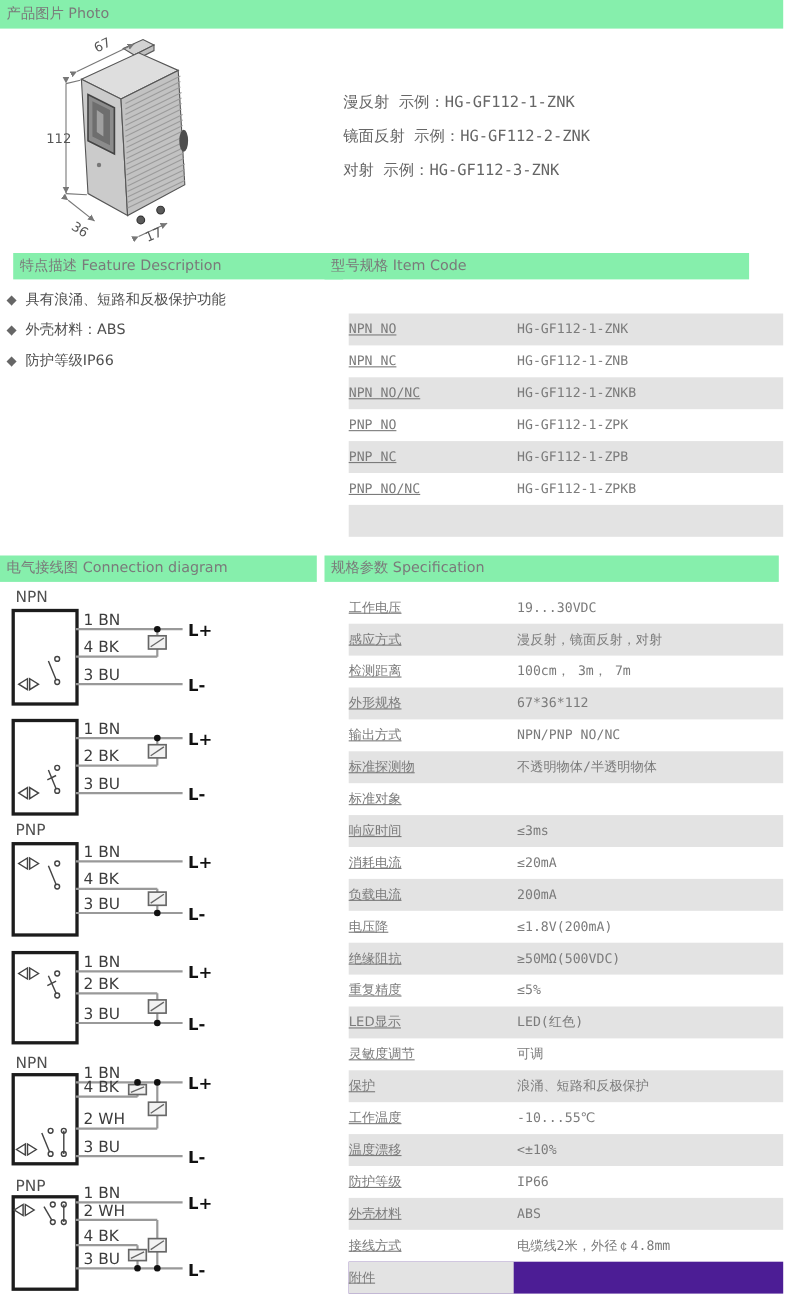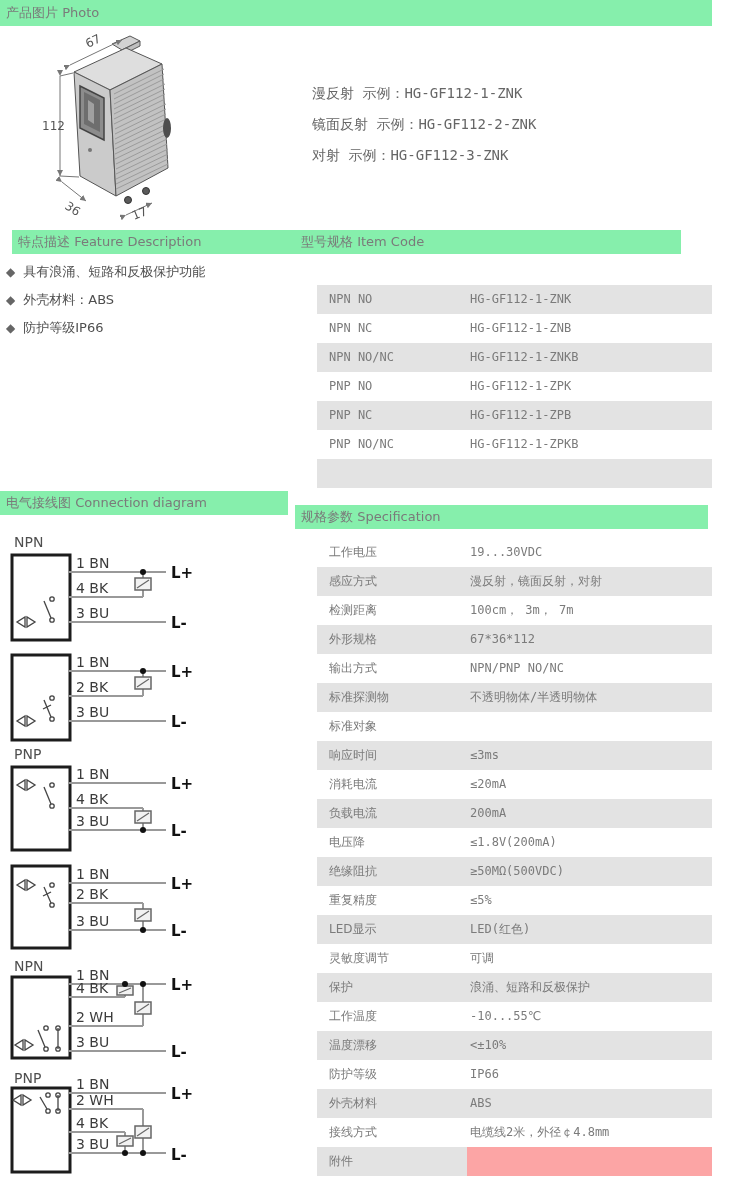--- a/index.html
+++ b/index.html
@@ -17,25 +17,25 @@
 
   
   .features{position:absolute;left:6px;top:258px;width:280px;}
   .feature-item{display:flex;align-items:center;height:28px;}
   .feature-item .bullet{color:#666;font-size:12px;margin-right:8px;}
   .feature-item .ftext{color:#4f4f4f;font-size:13px;font-weight:normal;}
 
   
   .tbl{position:absolute;left:317px;width:395px;color:#7b7b7b;font-size:12px;}
   .tbl .row{display:flex;height:29px;line-height:29px;}
-  .tbl .c1{width:150px;padding-left:12px;box-sizing:border-box;flex:none;}
+  .tbl .c1{width:150px;padding-left:0;box-sizing:border-box;flex:none;text-decoration:underline;}
   .tbl .c2{flex:1;padding-left:3px;}
   .itemtbl .row:nth-child(odd){background:#e3e3e3;}
   .spec .row:nth-child(even){background:#e3e3e3;}
-  .spec .row:last-child{background:#fca5a5;}
+  .spec .row:last-child{background:#4c1d95;}
   .spec .row:last-child .c1{background:#e3e3e3;}
 
   
   .diagram{position:absolute;left:8px;width:220px;}
   .diagram svg{display:block;}
   .diagram text{fill:#3c3c3c;font-size:14px;font-family:"DejaVu Sans",sans-serif;}
   .diagram text.dtype{fill:#4f4f4f;font-size:14px;}
   .diagram text.term{fill:#111;font-size:15px;font-weight:bold;}
   .wire{stroke:#999;stroke-width:2;fill:none;}
   .sbox{fill:#fff;stroke:#1c1c1c;stroke-width:3;}
@@ -47,21 +47,21 @@
   .dimtxt{fill:#555;font-size:12px;font-family:"DejaVu Sans",sans-serif;}
 </style>
 </head>
 <body>
 
 <div class="page">
 
   <div class="hdr" style="left:0;top:0;width:712px;">产品图片 Photo</div>
   <div class="hdr sub" style="left:12px;top:230px;width:300px;">特点描述 Feature Description</div>
   <div class="hdr sub" style="left:295px;top:230px;width:386px;">型号规格 Item Code</div>
-  <div class="hdr sub" style="left:0;top:491px;width:288px;">电气接线图 Connection diagram</div>
+  <div class="hdr sub" style="left:0;top:505px;width:288px;">电气接线图 Connection diagram</div>
   <div class="hdr sub" style="left:295px;top:505px;width:413px;">规格参数 Specification</div>
 
   <svg class="product-svg" width="155" height="198" viewBox="0 0 155 198">
     <defs>
       <marker id="arr" markerWidth="8" markerHeight="8" refX="6" refY="3" orient="auto">
         <path d="M0,0L6,3L0,6z" fill="#777"></path>
       </marker>
     </defs>
 
     <polygon points="72,16 90,8 100,13 82,22" fill="#d2d2d2" stroke="#555" stroke-width="1"></polygon>

